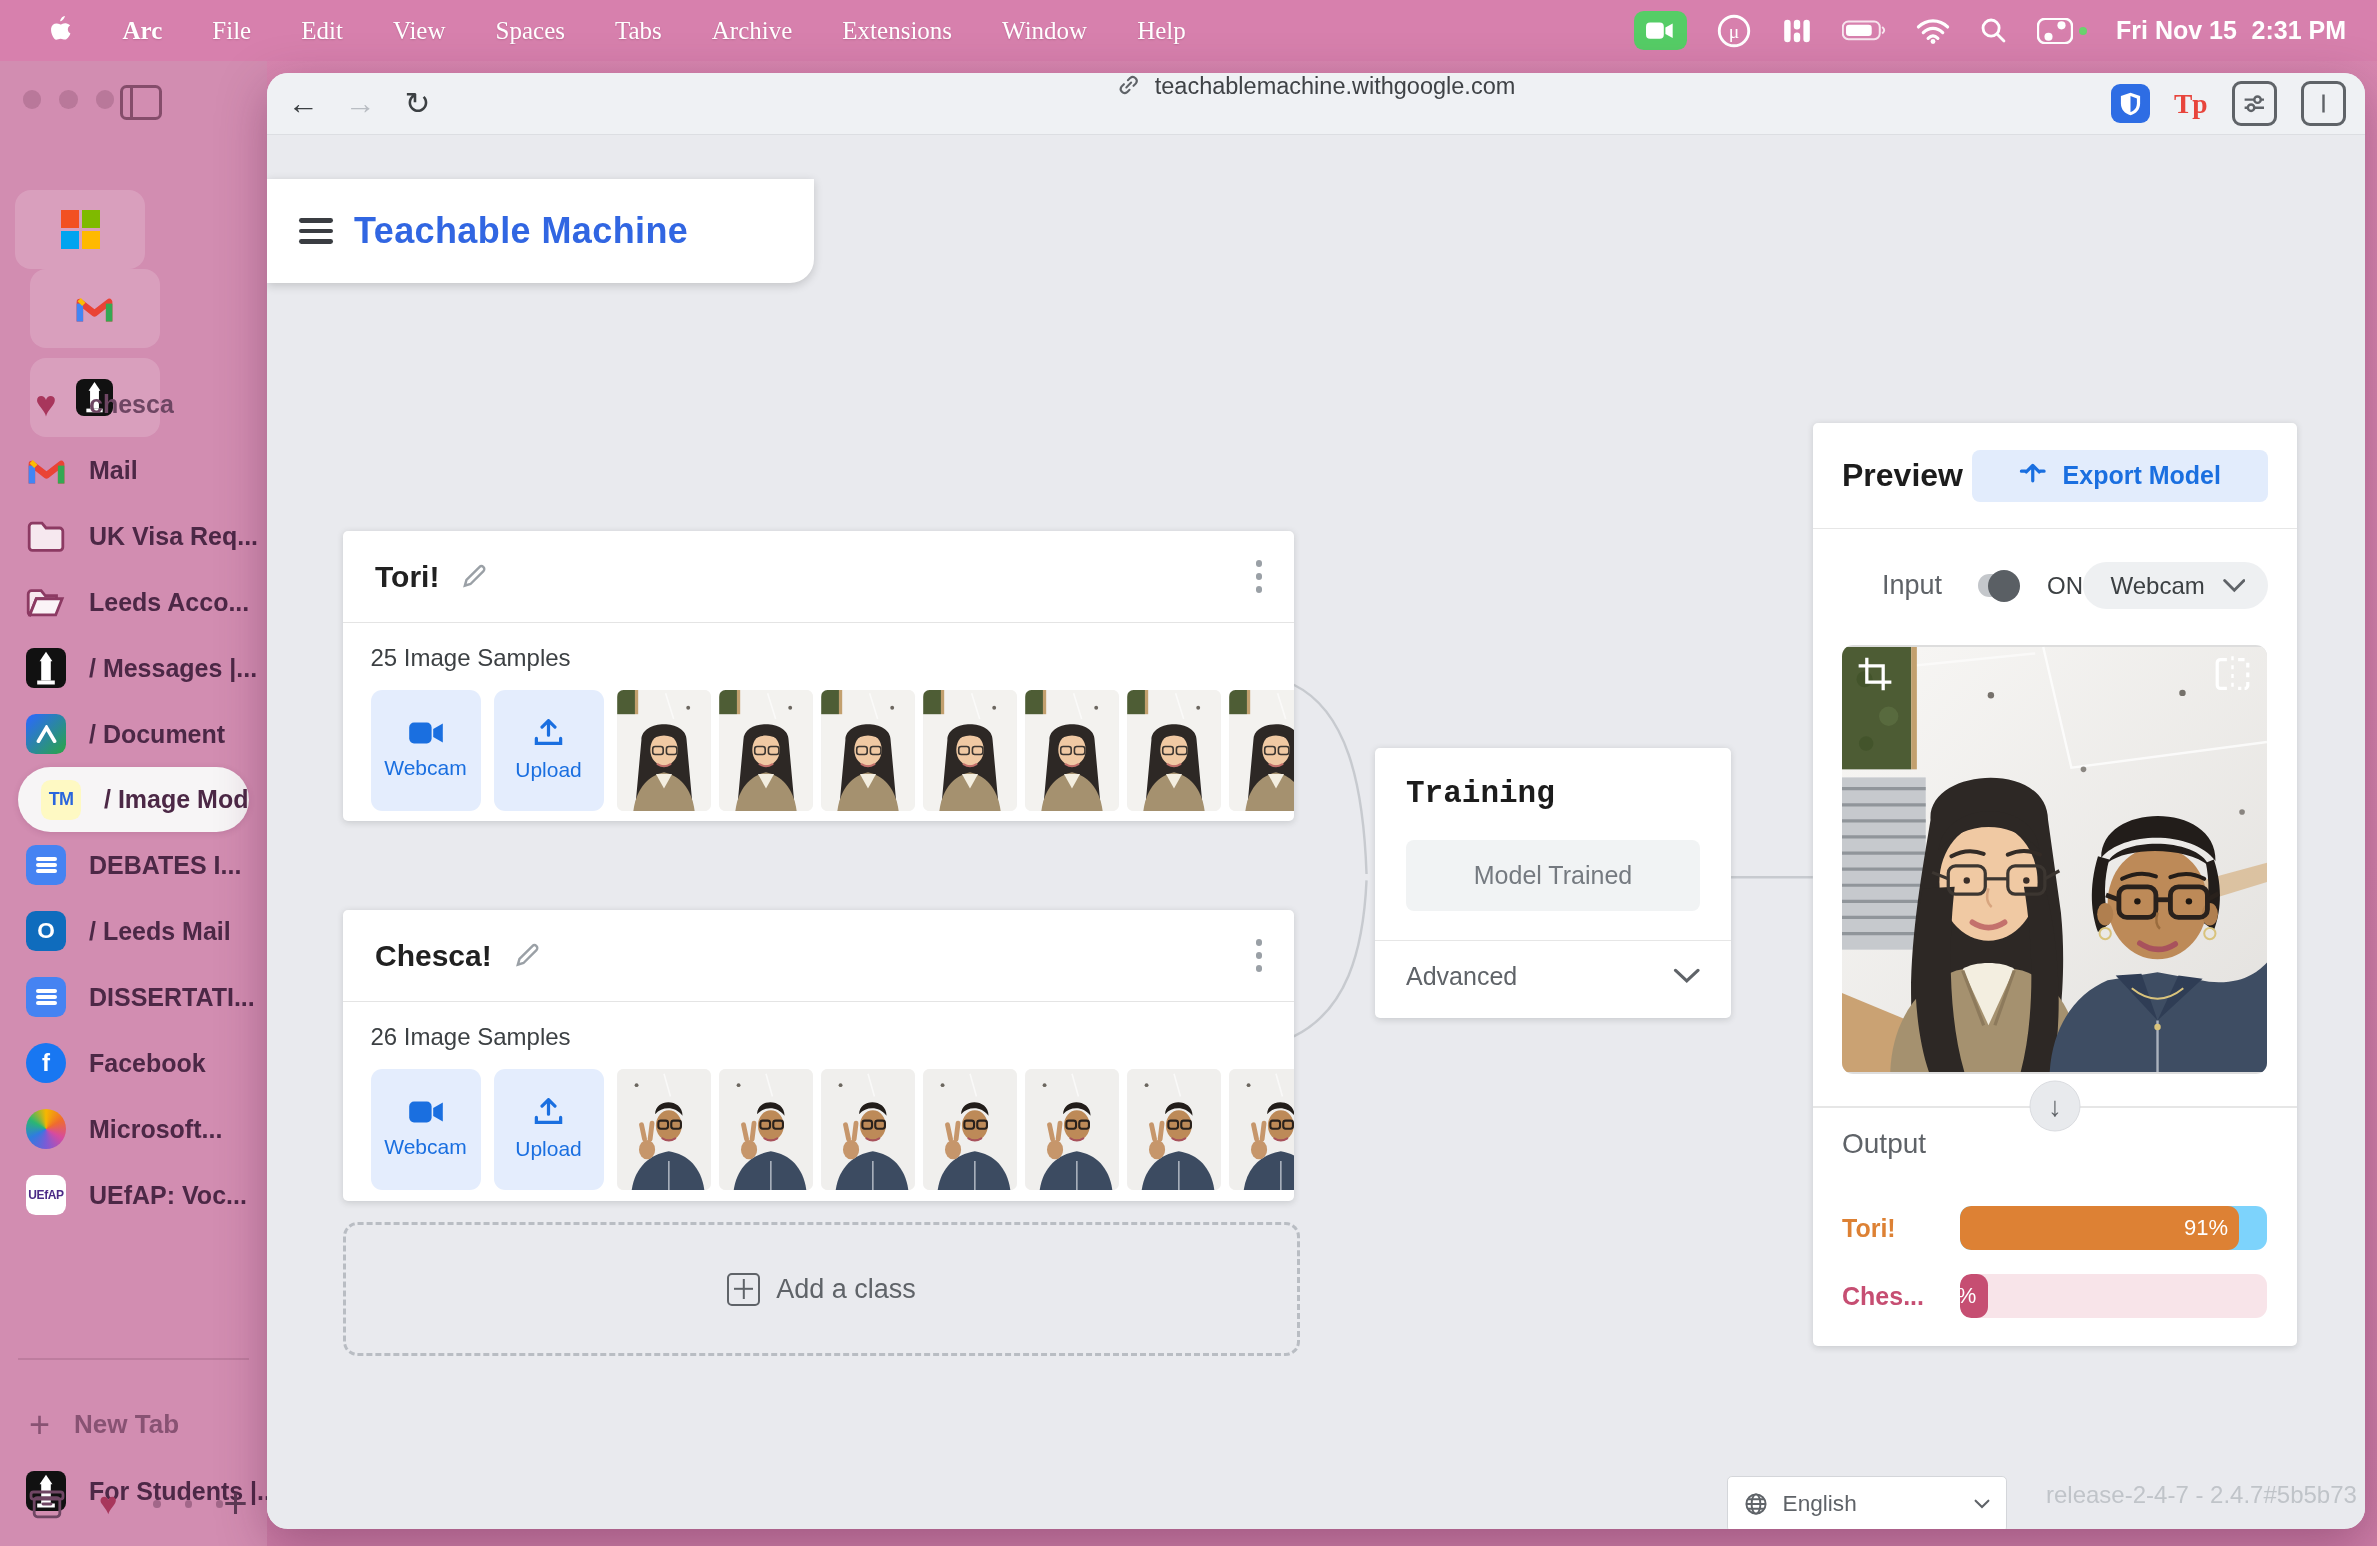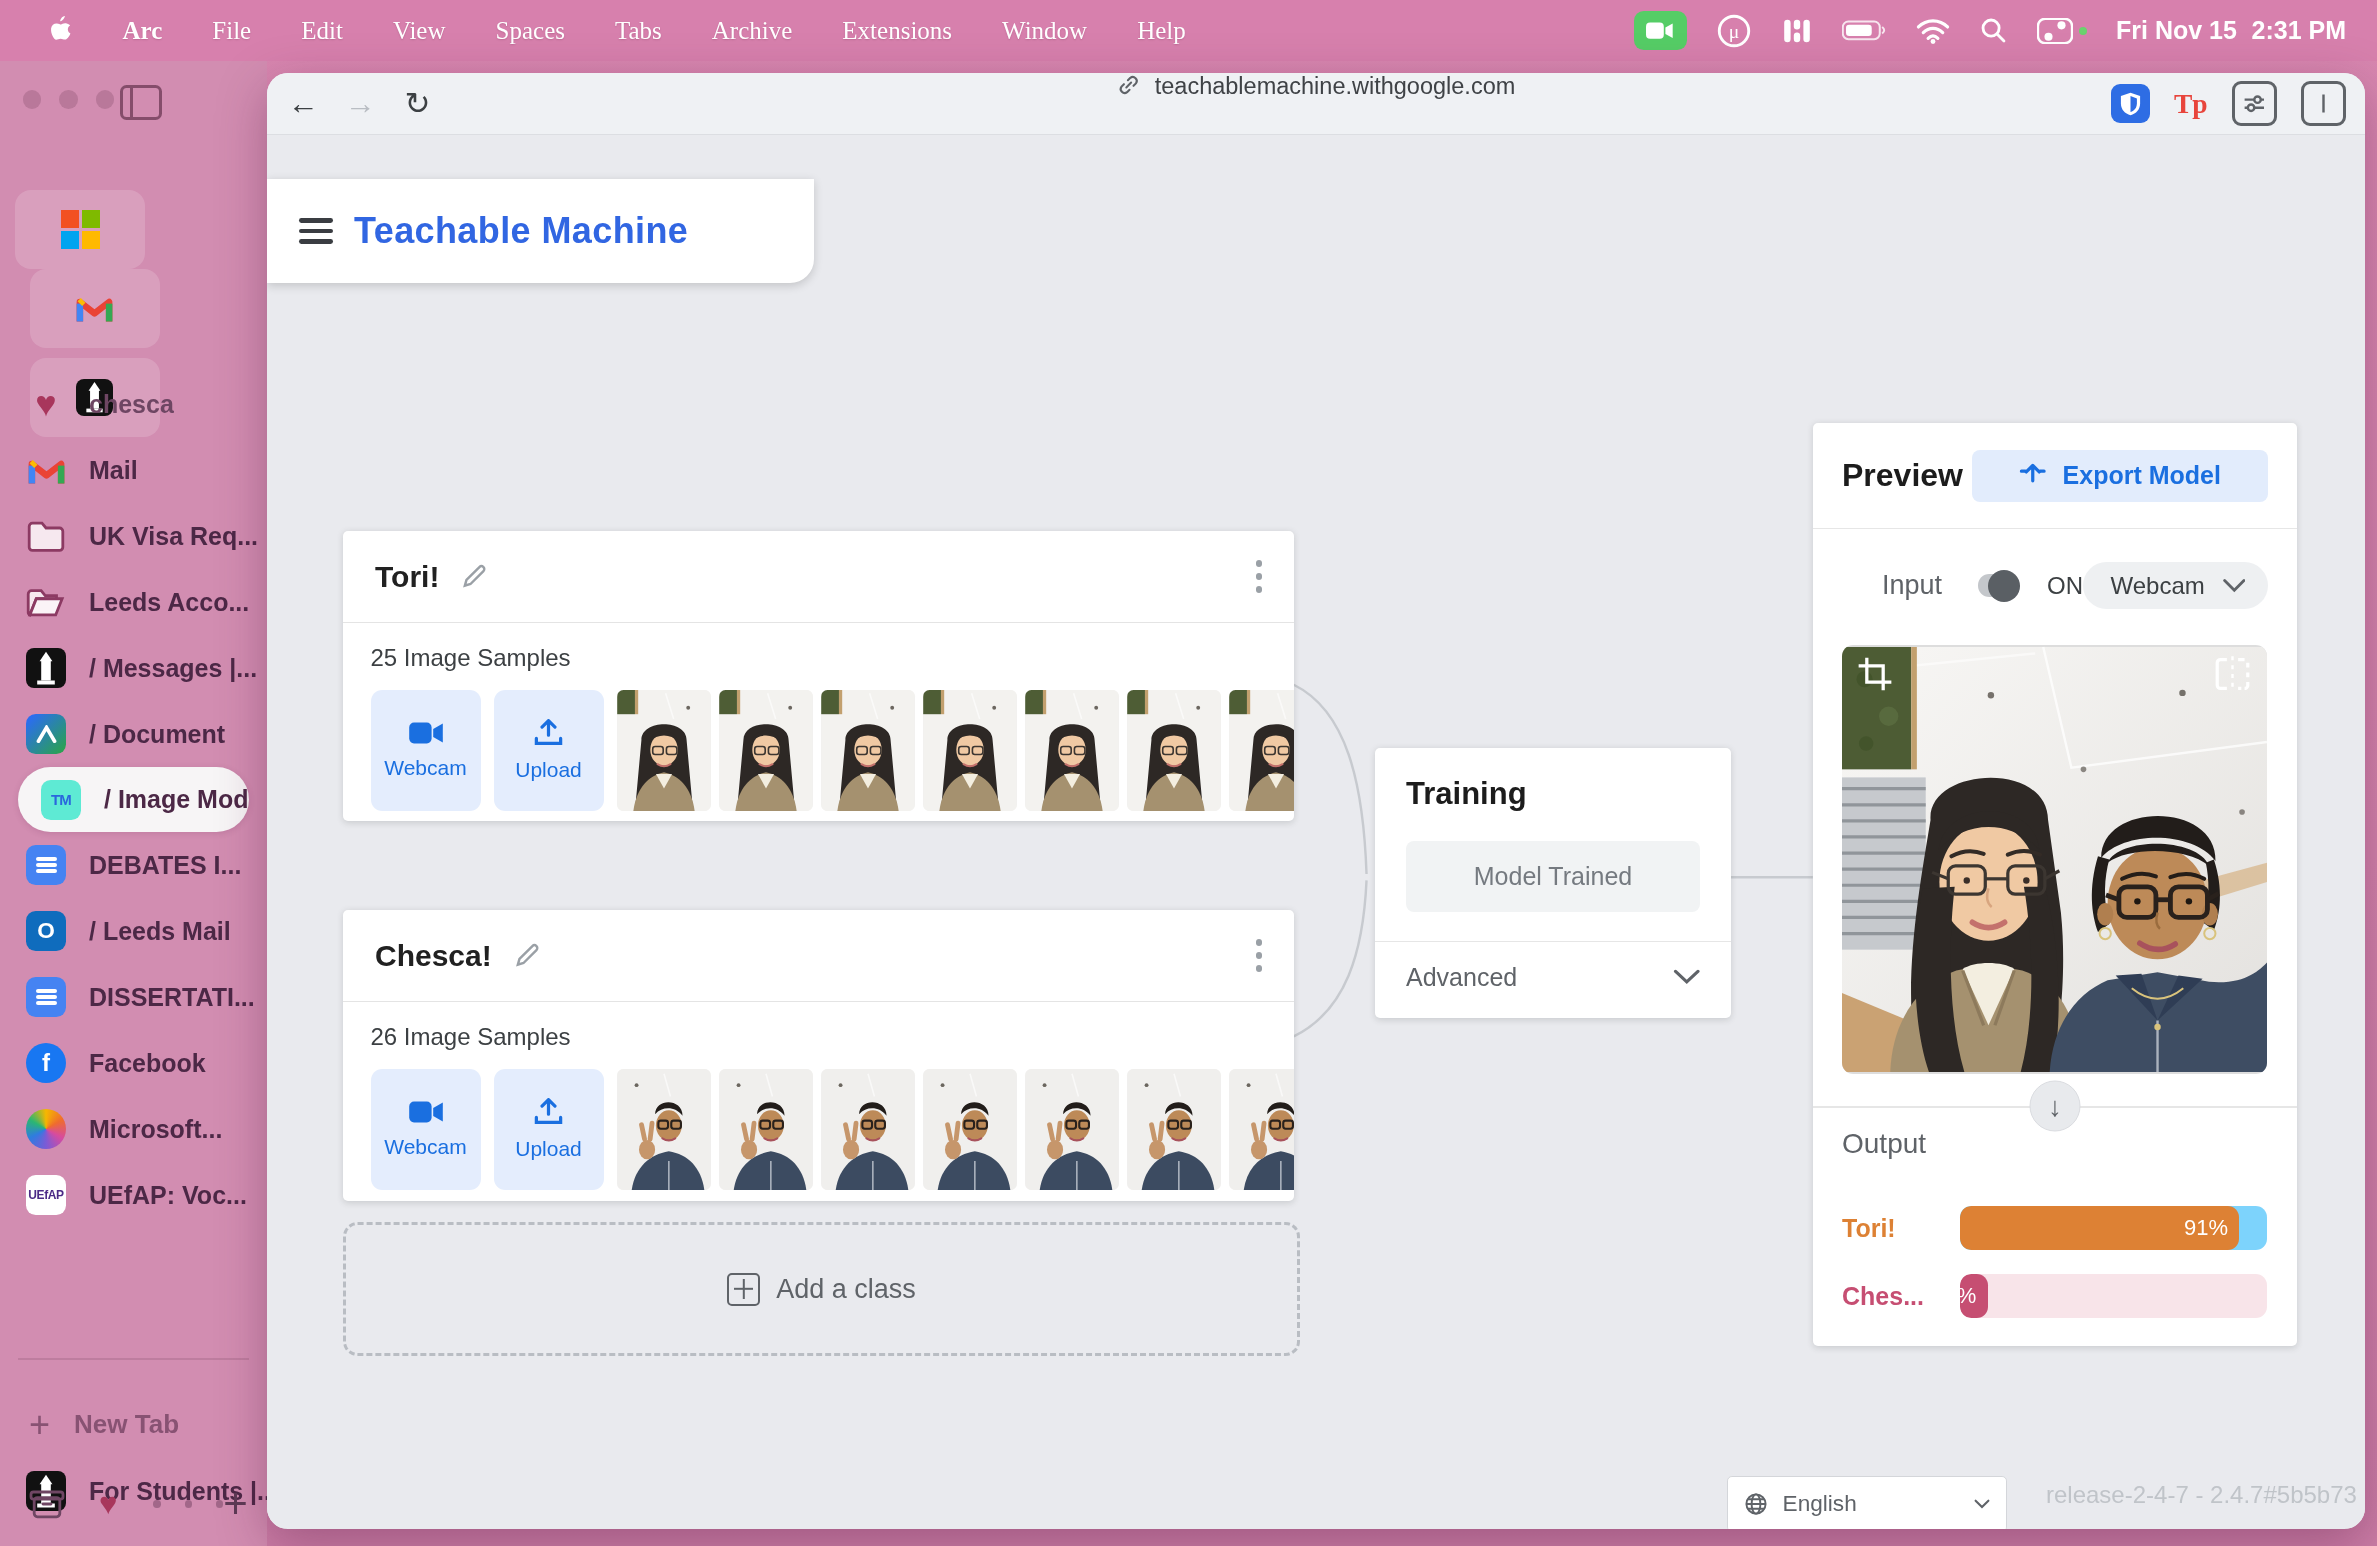--- a/index.html
+++ b/index.html
@@ -30,21 +30,21 @@
   .srow{display:flex;align-items:center;height:66px;padding-left:24px;gap:21px;font-size:25px;font-weight:600;color:#4c2846;}
   .srow.active{background:#f7f5f6;border-radius:34px;margin:0 18px 0 18px;padding-left:21px;height:65px;box-shadow:0 1.6px 6.5px rgba(90,30,70,.15);}
   .srow .lbl{white-space:nowrap;overflow:hidden;}
   .srow.dim{color:#6e4663;}
   .sic{width:44px;height:44px;flex:0 0 44px;display:flex;align-items:center;justify-content:center;}
   .icsq{width:40px;height:40px;border-radius:9.7px;display:flex;align-items:center;justify-content:center;font-weight:800;}
   .docs{background:#4583f2;}
   .docs i{display:block;width:21px;height:4px;background:#fff;border-radius:2.4px;margin:2.4px 0;}
   .leeds{background:#111;border-radius:8px;}
   .fb{background:#1877f2;border-radius:50%;color:#fff;font-size:24px;font-weight:800;}
-  .tmic{background:#5eead4;color:#2a66dd;font-size:15px;letter-spacing:-0.8px;}
+  .tmic{background:#fef9c3;color:#2a66dd;font-size:18px;letter-spacing:-0.8px;}
   .navic{background:linear-gradient(135deg,#2b6df0 10%,#2aa34d 95%);color:#fff;}
   .olk{background:#0f6cbd;color:#fff;font-size:22.6px;border-radius:9.7px;}
   .copilot{border-radius:50%;width:40px;height:40px;background:conic-gradient(#f6b700,#ef6c2d,#d64ba0,#7b5bd6,#2f7ce0,#2bb673,#f6b700);}
   .uefap{background:#fff;color:#4b2a86;font-size:12px;border-radius:9.7px;letter-spacing:-0.4px;}
   .sb-divider{position:absolute;left:18px;right:18px;top:1297px;height:1.6px;background:rgba(70,25,50,.14);}
   .newtab{position:absolute;top:1331px;left:0;width:267px;height:65px;display:flex;align-items:center;gap:24px;padding-left:29px;
     color:rgba(74,34,64,.55);font-size:26px;font-weight:600;}
   .newtab .plus{font-size:36px;font-weight:400;line-height:32px;}
   .forstudents{position:absolute;top:1397px;left:0;width:267px;}
   .sb-bottom{position:absolute;bottom:14.6px;left:0;width:267px;height:57px;display:flex;align-items:center;color:#6f4663;}
@@ -91,21 +91,21 @@
   
   #addclass{position:absolute;left:76px;top:1087px;width:951px;height:128px;border:3.2px dashed #b9bdc3;border-radius:14.6px;
     display:flex;align-items:center;justify-content:center;gap:16px;color:#5f6368;font-size:27px;}
   .plusbox{width:29px;height:29px;border:2.4px solid #5f6368;border-radius:4.9px;position:relative;}
   .plusbox:before,.plusbox:after{content:"";position:absolute;background:#5f6368;}
   .plusbox:before{left:50%;top:4.9px;bottom:4.9px;width:2.4px;transform:translateX(-50%);}
   .plusbox:after{top:50%;left:4.9px;right:4.9px;height:2.4px;transform:translateY(-50%);}
   
   #training{left:1108px;top:613px;width:356px;height:270px;padding:0;}
   #training .inner{padding:27.5px 31px 0 31px;}
-  .tr-title{font-size:31px;font-weight:600;color:#1c1c1c;}
+  .tr-title{font-size:31px;font-weight:600;color:#1c1c1c;font-family:Liberation Mono, monospace;}
   .tr-btn{margin-top:29px;width:294px;height:71px;background:#f1f3f4;border-radius:8px;display:flex;align-items:center;
     justify-content:center;font-size:25px;color:#757a80;}
   .tr-divider{margin-top:29px;height:1.6px;background:#e6e6e6;width:356px;margin-left:-31px;}
   .tr-adv{height:70px;display:flex;align-items:center;padding:0 31px;font-size:25px;color:#5f6368;}
   .tr-adv svg{margin-left:auto;}
   
   #preview{left:1546px;top:288px;width:484px;height:923px;}
   .pv-head{height:105px;display:flex;align-items:center;padding:0 29px;border-bottom:1.6px solid #e6e6e6;}
   .pv-title{font-size:32px;font-weight:600;color:#1c1c1c;}
   .export-btn{margin-left:auto;width:296px;height:52px;background:#e2ecfc;border-radius:8px;display:flex;align-items:center;

